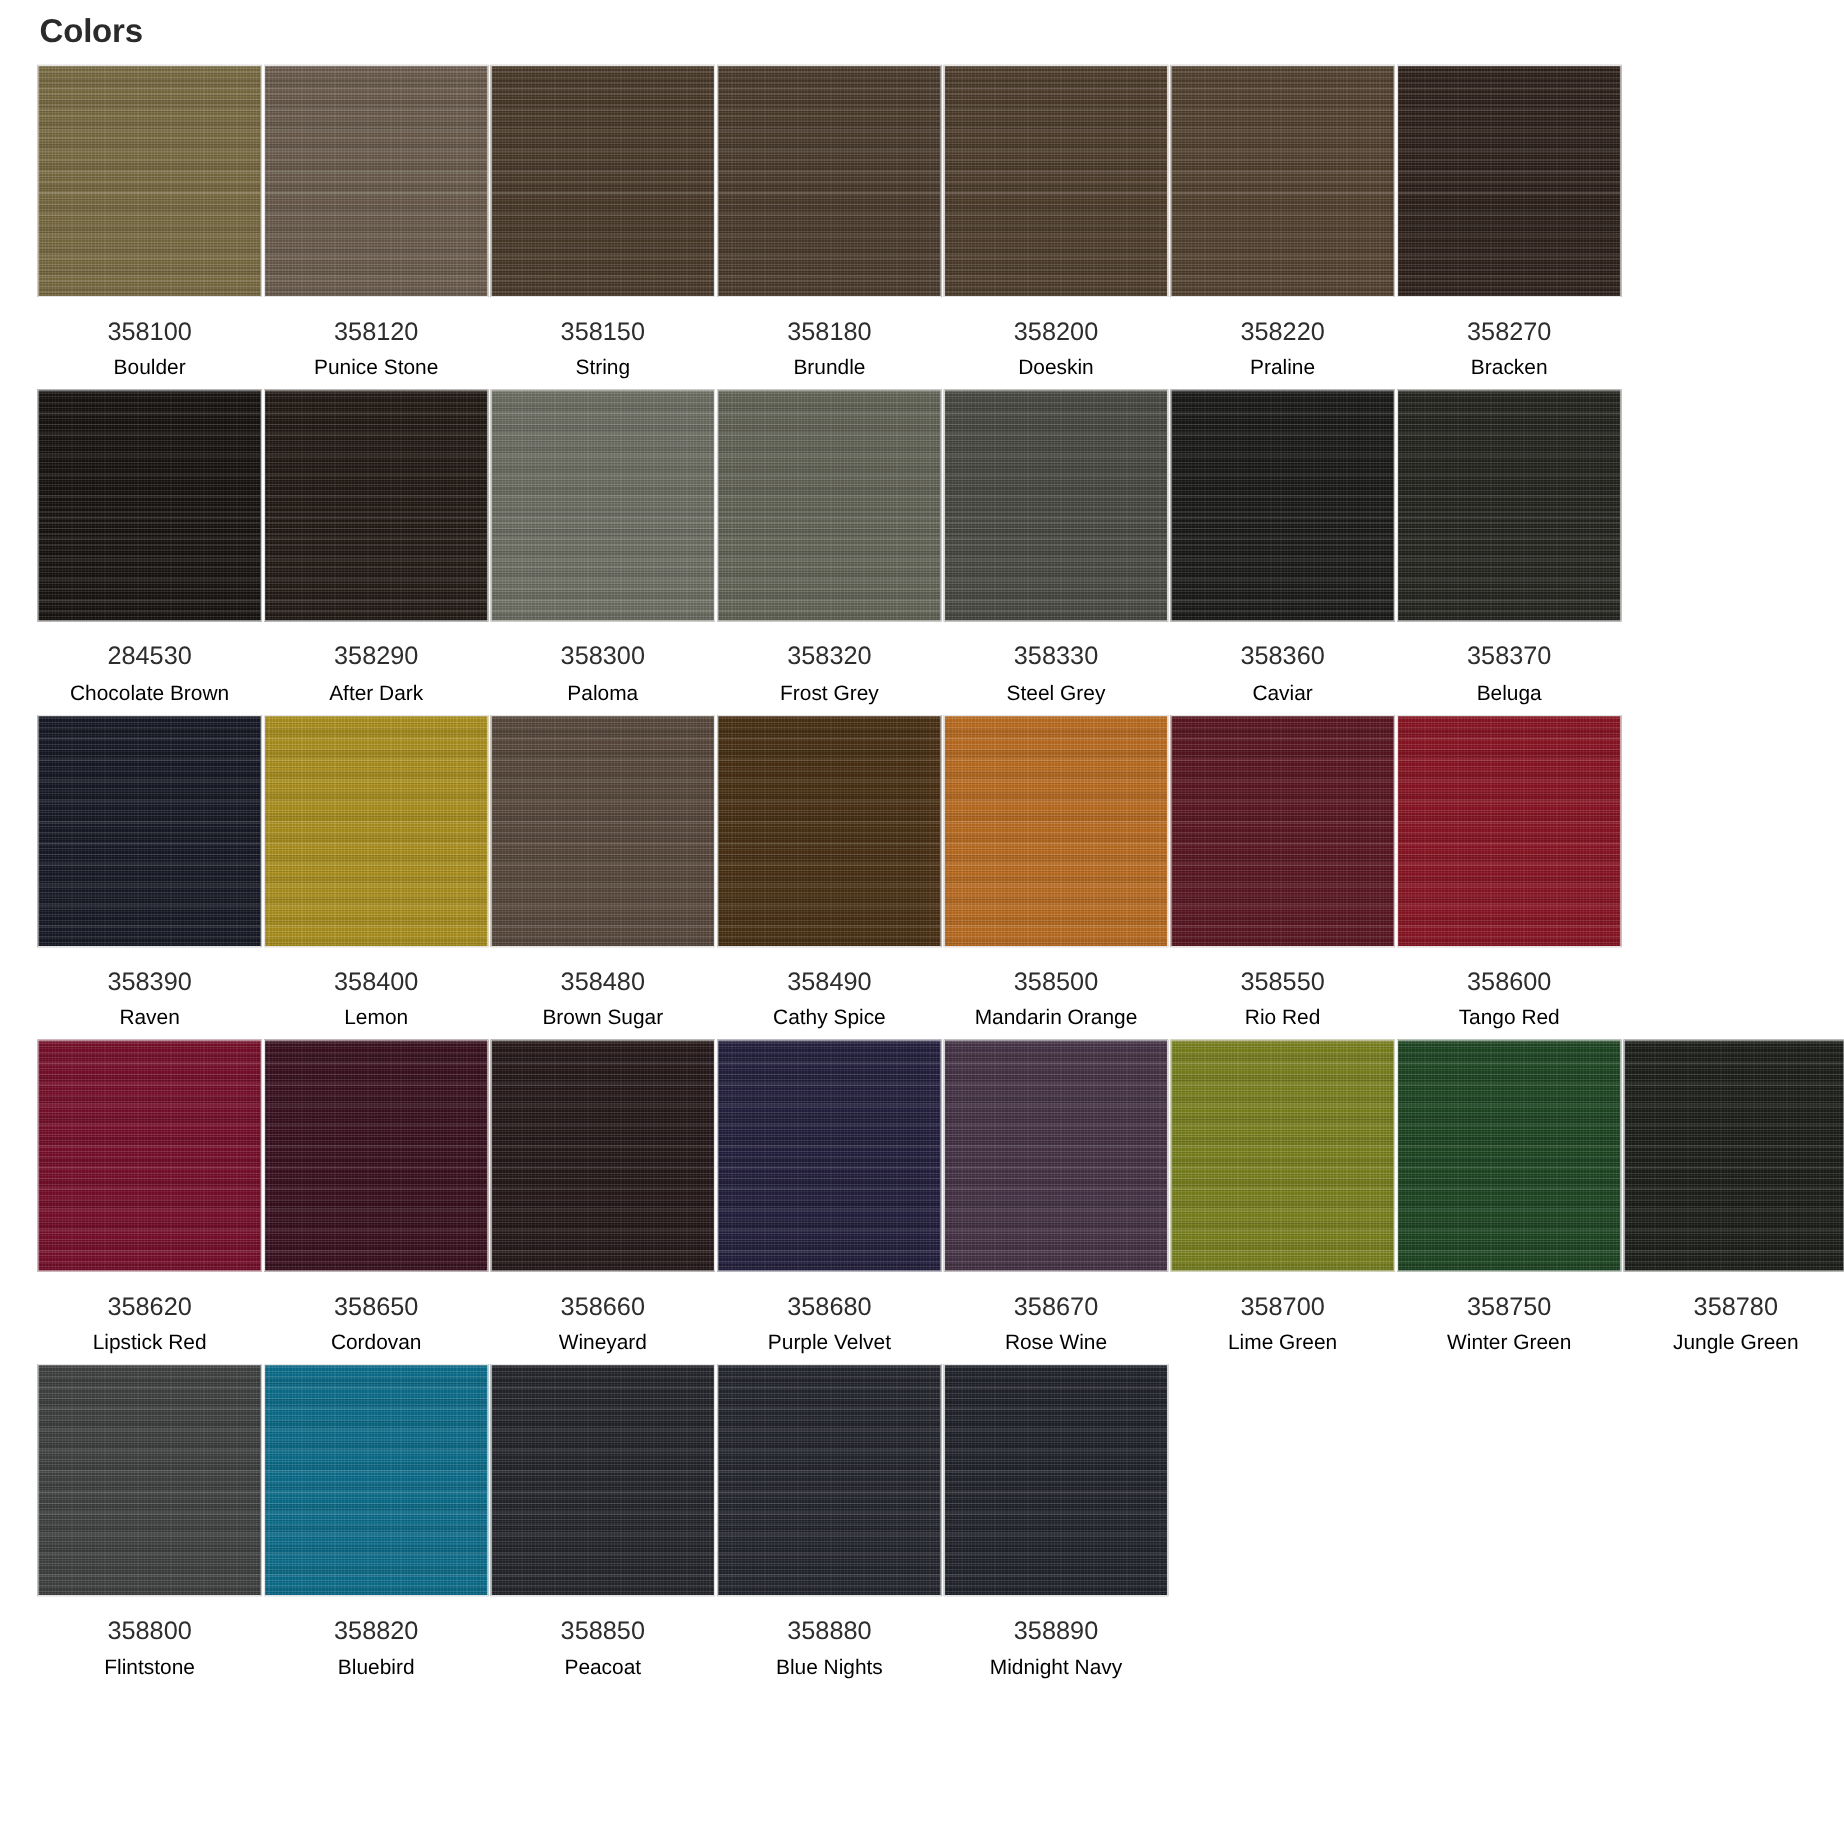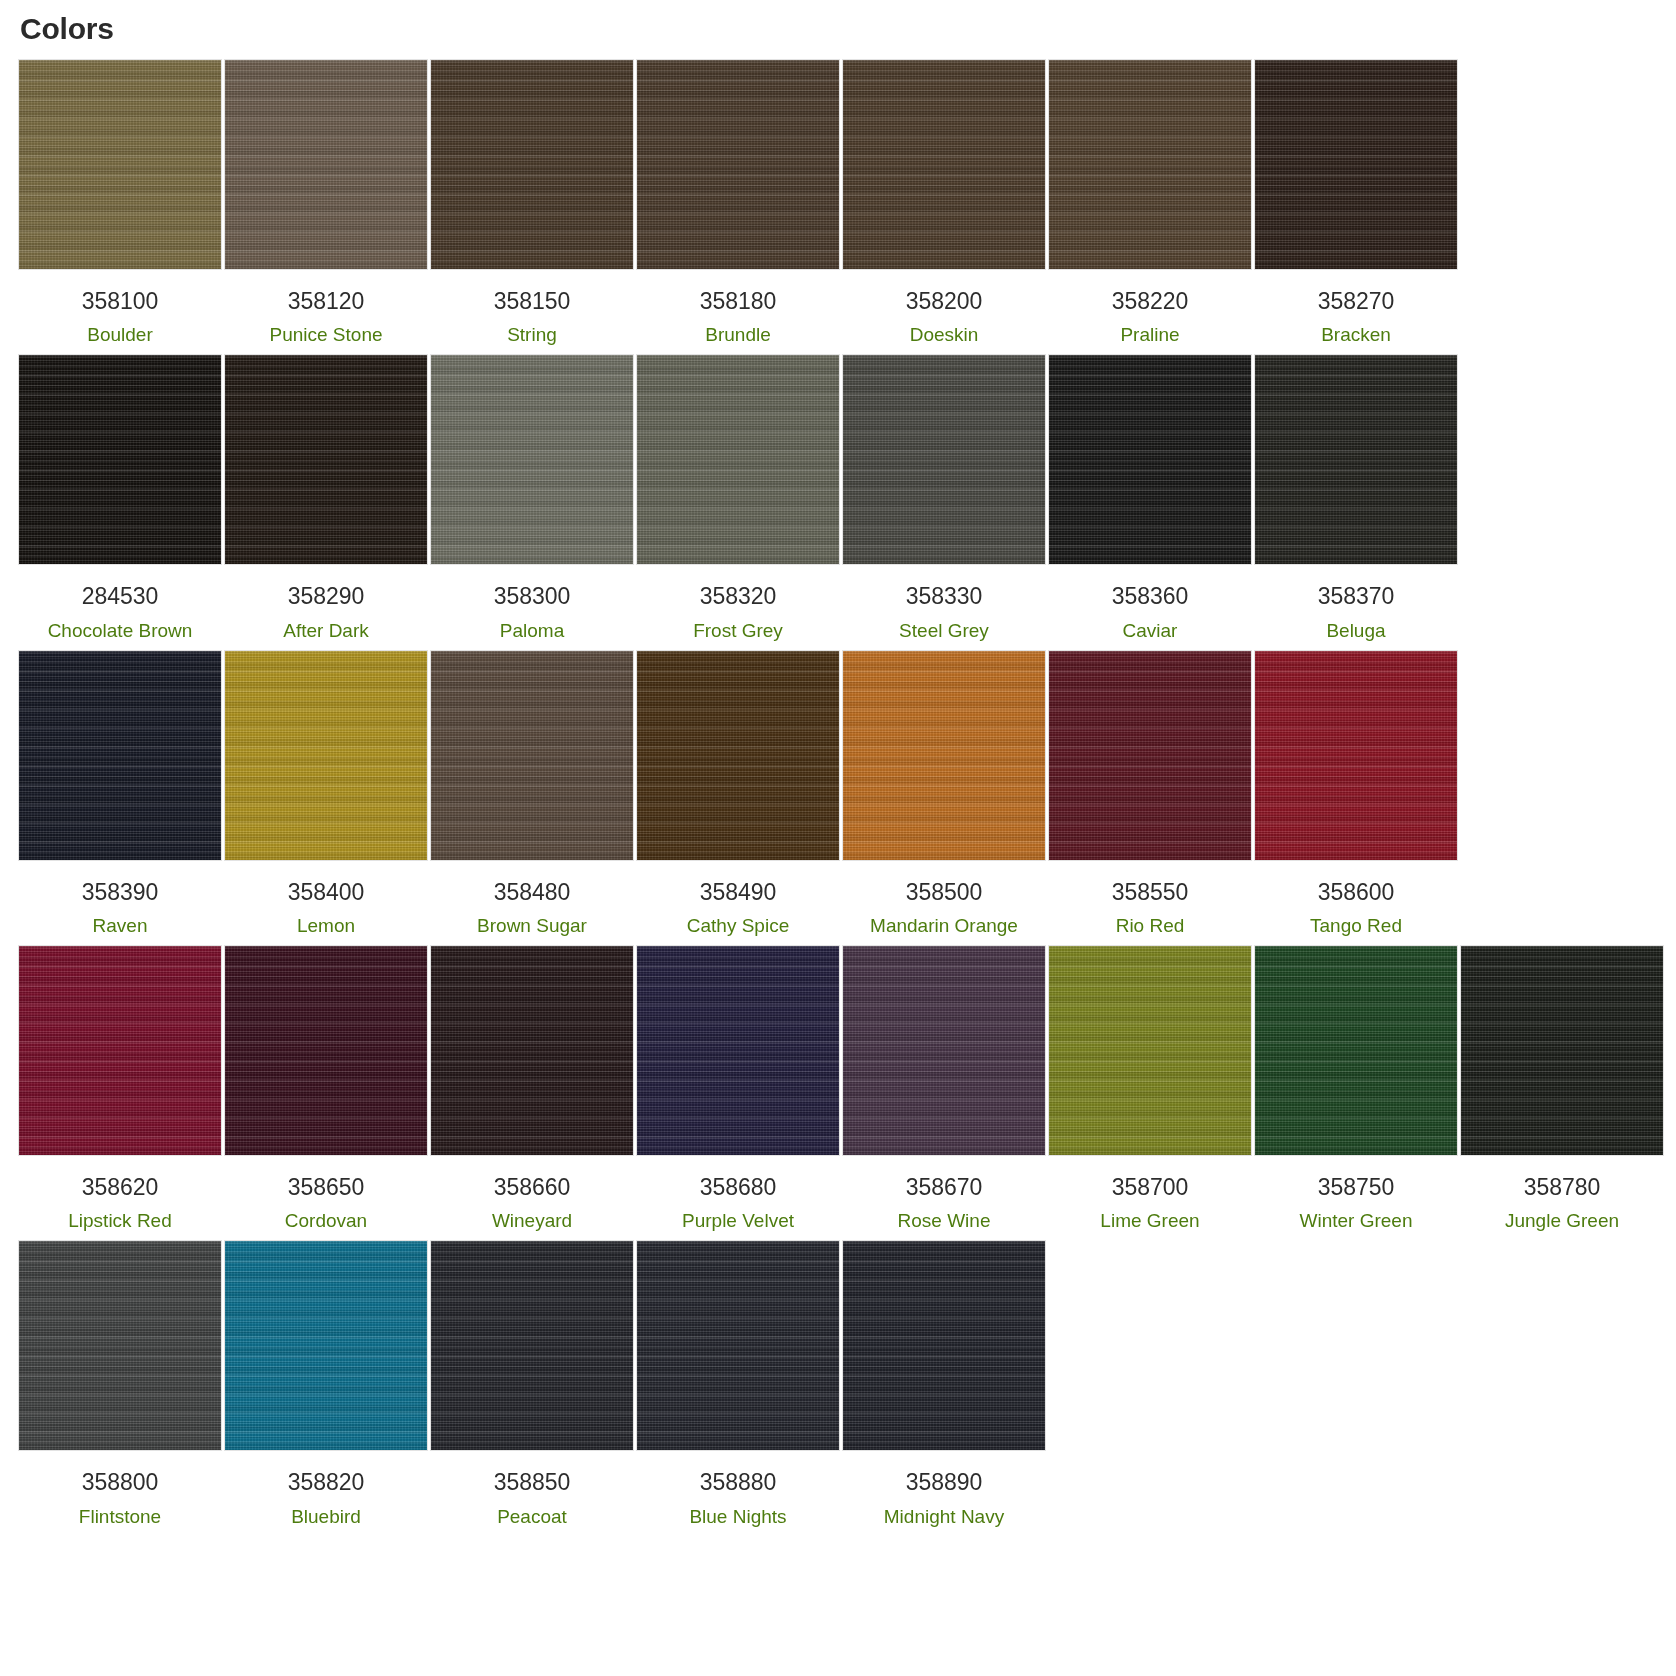--- a/index.html
+++ b/index.html
@@ -12,21 +12,21 @@
   body {
     width: 1676px;
     height: 1676px;
     font-family: "Liberation Sans", sans-serif;
     color: #262626;
     overflow: hidden;
   }
 
   .page {
     width: 1676px;
-    padding: 0 18px;
+    padding: 0 34px;
   }
 
   .page-title {
     font-size: 30px;
     font-weight: bold;
     color: #2b2b2b;
     letter-spacing: -0.2px;
     margin: 12px 0 14px 2px;
     line-height: 1.1;
   }
@@ -111,21 +111,21 @@
     font-size: 23px;
     color: #2d2d2d;
     margin-top: 18px;
     line-height: 1.15;
     white-space: nowrap;
   }
 
   .swatch-name {
     text-align: center;
     font-size: 19px;
-    color: #4d7c0f;
+    color: #000000;
     margin-top: 10px;
     line-height: 1.15;
     white-space: nowrap;
   }
 </style>
 </head>
 <body>
 
 <div class="page">
 

